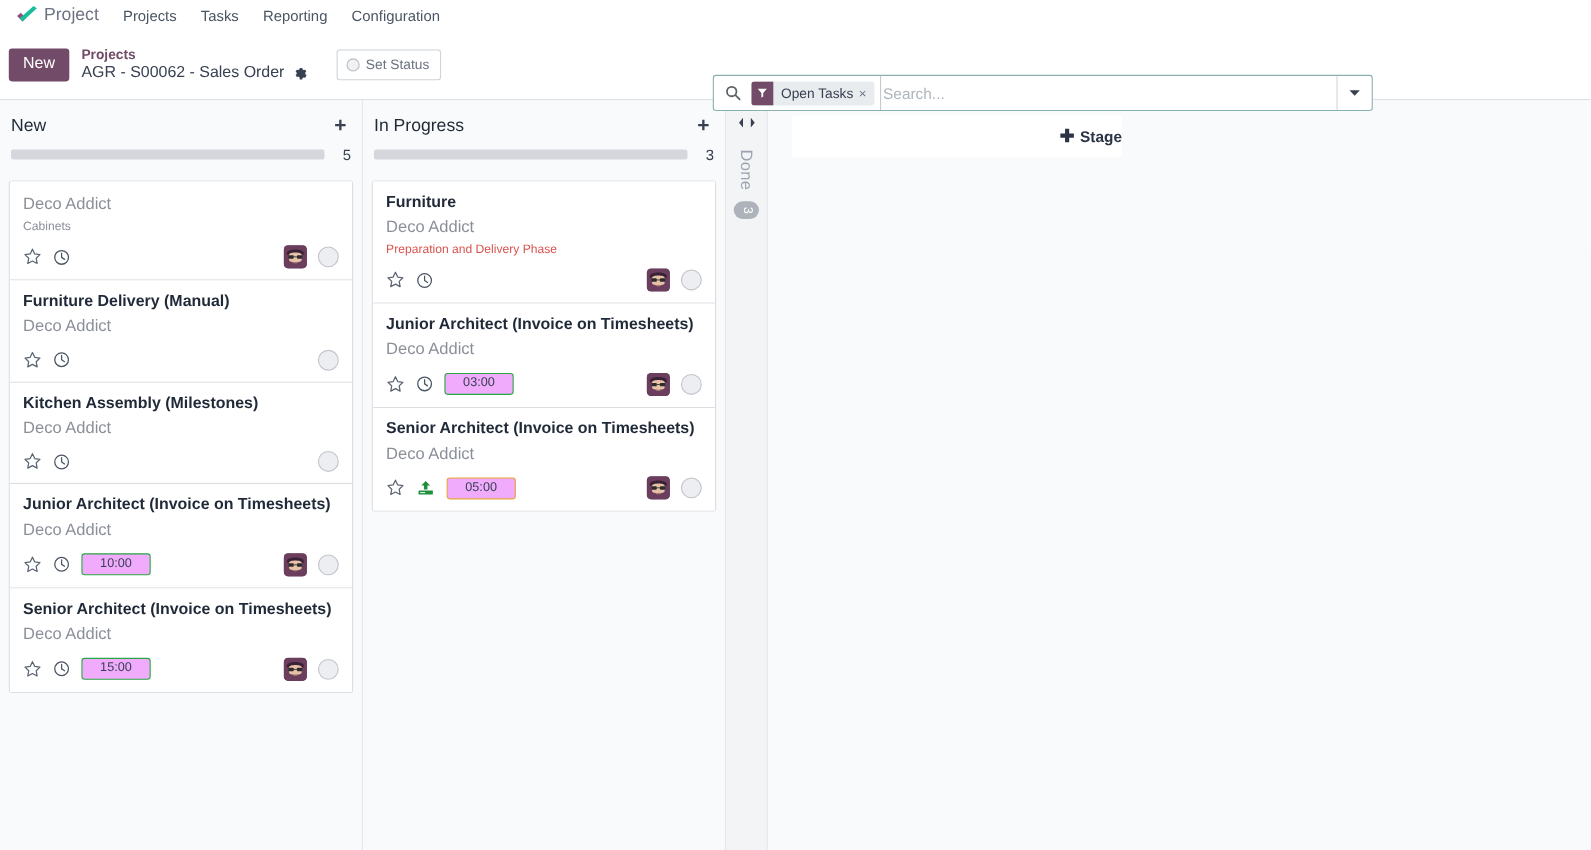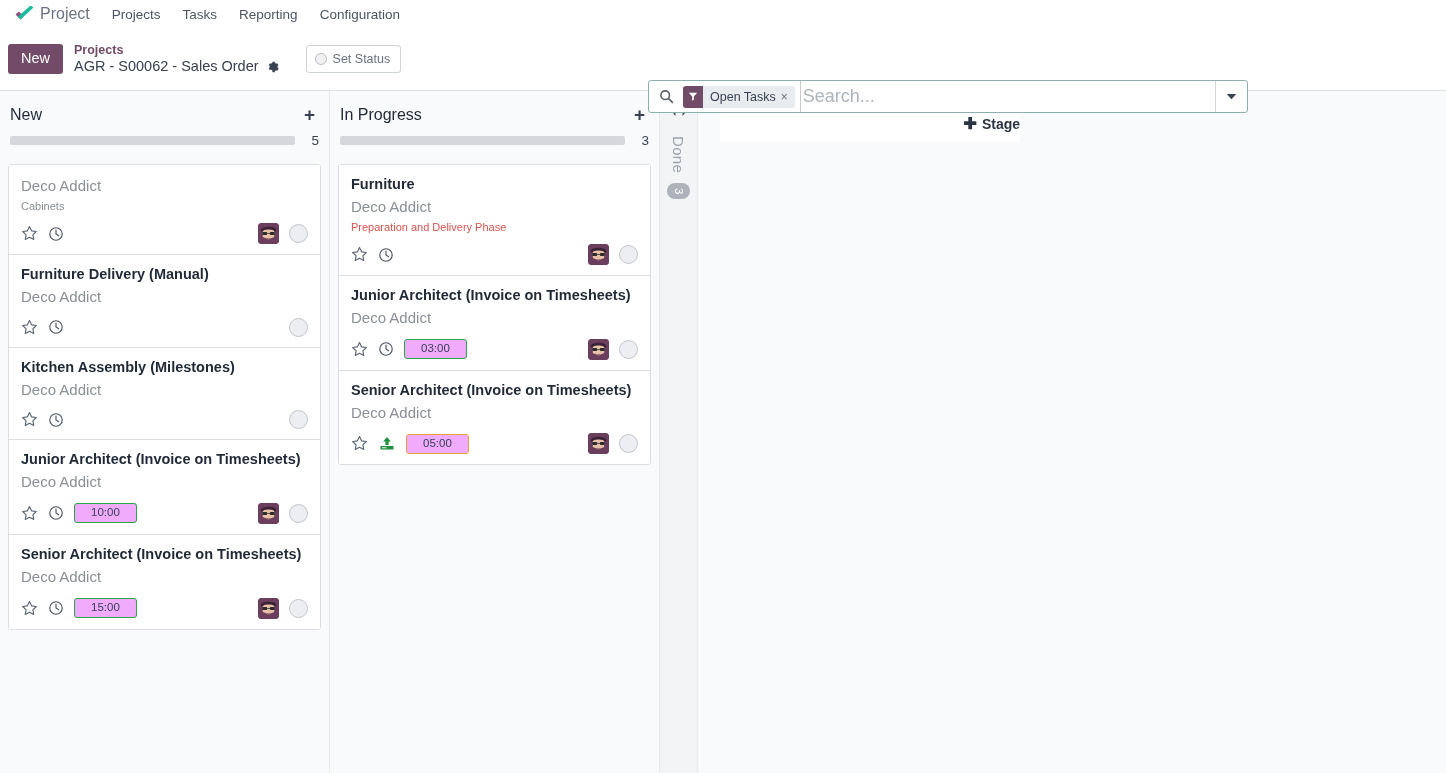--- a/index.html
+++ b/index.html
@@ -84,21 +84,21 @@
   }
   .status-dot-empty {
     width: 12px; height: 12px; border-radius: 50%;
     border: 1px solid #b9bcc4; background: #f1f1f3;
   }
 
   
   .searchview {
     position: absolute;
     left: 648px;
-    top: 52px;
+    top: 40px;
     width: 600px;
     height: 33px;
     border: 1px solid #8bb1ae;
     border-radius: 3px;
     display: flex;
     align-items: center;
     background: #ffffff;
   }
   .search-icon-wrap {
     width: 34px; display: flex; align-items: center; justify-content: center;
@@ -114,21 +114,21 @@
   }
   .facet-icon {
     background: #714b67; color: #fff;
     height: 100%; display: flex; align-items: center; justify-content: center;
     padding: 0 5px;
   }
   .facet-label { font-size: 12.5px; color: #374151; padding: 0 5px 0 7px; }
   .facet-close { font-size: 12px; color: #6b7280; padding-right: 7px; cursor: pointer; }
   .search-input {
     flex: 1; border: none; outline: none;
-    font-size: 18px; color: #6d28d9;
+    font-size: 14px; color: #6d28d9;
     font-family: "Liberation Sans", sans-serif;
     background: transparent;
     height: 100%;
     padding: 0 2px;
     border-left: 1px solid #c9c9c9;
   }
   .search-input::placeholder { color: #adb5bd; }
   .search-toggle {
     width: 32px; height: 100%;
     border-left: 1px solid #d6d6d6;

